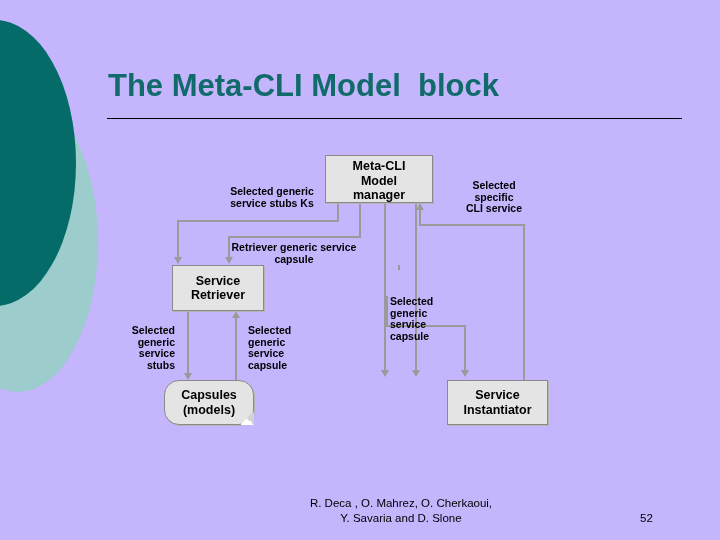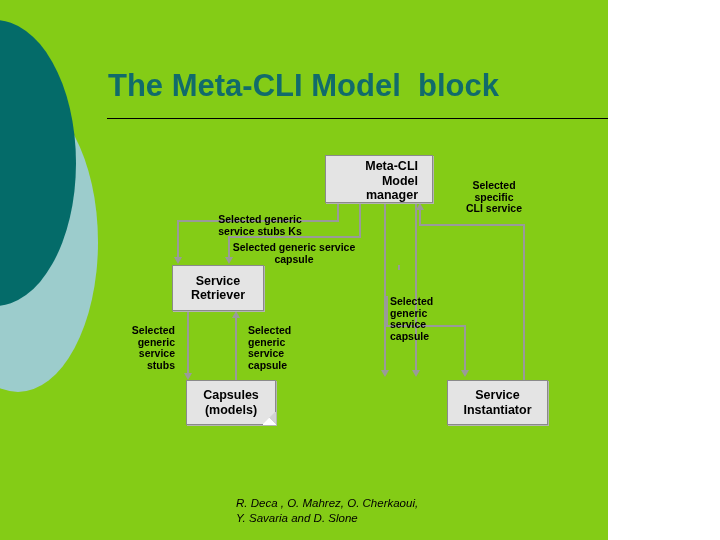--- a/index.html
+++ b/index.html
@@ -2,23 +2,23 @@
 <html><head>
 <meta charset="utf-8">
 <style>
   html, body {
     margin: 0;
     padding: 0;
     background: #ffffff;
   }
   #slide {
     position: relative;
-    width: 608px;
+    width: 720px;
     height: 540px;
-    background: #84cc16;
+    background: #c4b5fd;
     overflow: hidden;
     font-family: "Liberation Sans", sans-serif;
   }
 
   
   .deco-circle-light {
     position: absolute;
     left: -62px;
     top: 92px;
     width: 160px;
@@ -71,27 +71,27 @@
     line-height: 14.5px;
     white-space: pre-line;
   }
   .box.centered {
     display: flex;
     align-items: center;
     justify-content: center;
     text-align: center;
   }
   .box.topleft {
-    padding: 3px 14px;
-    text-align: right;
+    padding: 3px 22px;
+    text-align: center;
   }
 
   #box-manager   { left: 325px; top: 155px; width: 108px; height: 48px; }
   #box-retriever { left: 172px; top: 265px; width: 92px;  height: 46px; }
-  #box-capsules  { left: 186px; top: 380px; width: 90px;  height: 45px; }
+  #box-capsules  { left: 164px; top: 380px; width: 90px;  height: 45px; border-radius: 15px; }
   #box-instantiator { left: 447px; top: 380px; width: 101px; height: 45px; }
 
   
   .fold {
     position: absolute;
     right: -1px;
     bottom: -1px;
     width: 13px;
     height: 13px;
     background: #ffffff;
@@ -136,21 +136,21 @@
   
   .footer-text {
     position: absolute;
     font-size: 11.5px;
     color: #000000;
     line-height: 15px;
     white-space: pre-line;
     font-family: "Liberation Sans", sans-serif;
   }
   #footer-left   { left: 41px;  top: 481px; width: 190px; text-align: left; }
-  #footer-center { left: 236px; top: 496px; width: 330px; text-align: left; font-style: italic; }
+  #footer-center { left: 236px; top: 496px; width: 330px; text-align: center; }
   #footer-page   { left: 640px; top: 511px; width: 40px;  text-align: left; }
 </style>
 </head>
 <body>
 
 <div id="slide">
 
   <div class="deco-circle-light"></div>
   <div class="deco-circle-dark"></div>
 
@@ -201,28 +201,28 @@
 
   <div class="box centered" id="box-capsules">
     <span>Capsules
 (models)</span>
     <span class="fold"></span>
   </div>
 
   <div class="box centered" id="box-instantiator">Service
 Instantiator</div>
 
-  <div class="label center" style="left:200px; top:186px; width:120px;margin-top:28px;">Selected generic
+  <div class="label center" style="left:212px; top:186px; width:120px;">Selected generic
 service stubs Ks</div>
 
   <div class="label center" style="left:440px; top:180px; width:108px;">Selected
 specific
 CLI service</div>
 
-  <div class="label center" style="left:210px; top:242px; width:168px;">Selected generic service
+  <div class="label center" style="left:210px; top:242px; width:168px;">Retriever generic service
 capsule</div>
 
 
   <div class="label left" style="left:390px; top:296px; width:70px;">Selected
 generic
 service
 capsule</div>
 
   <div class="label right" style="left:105px; top:325px; width:70px;">Selected
 generic

